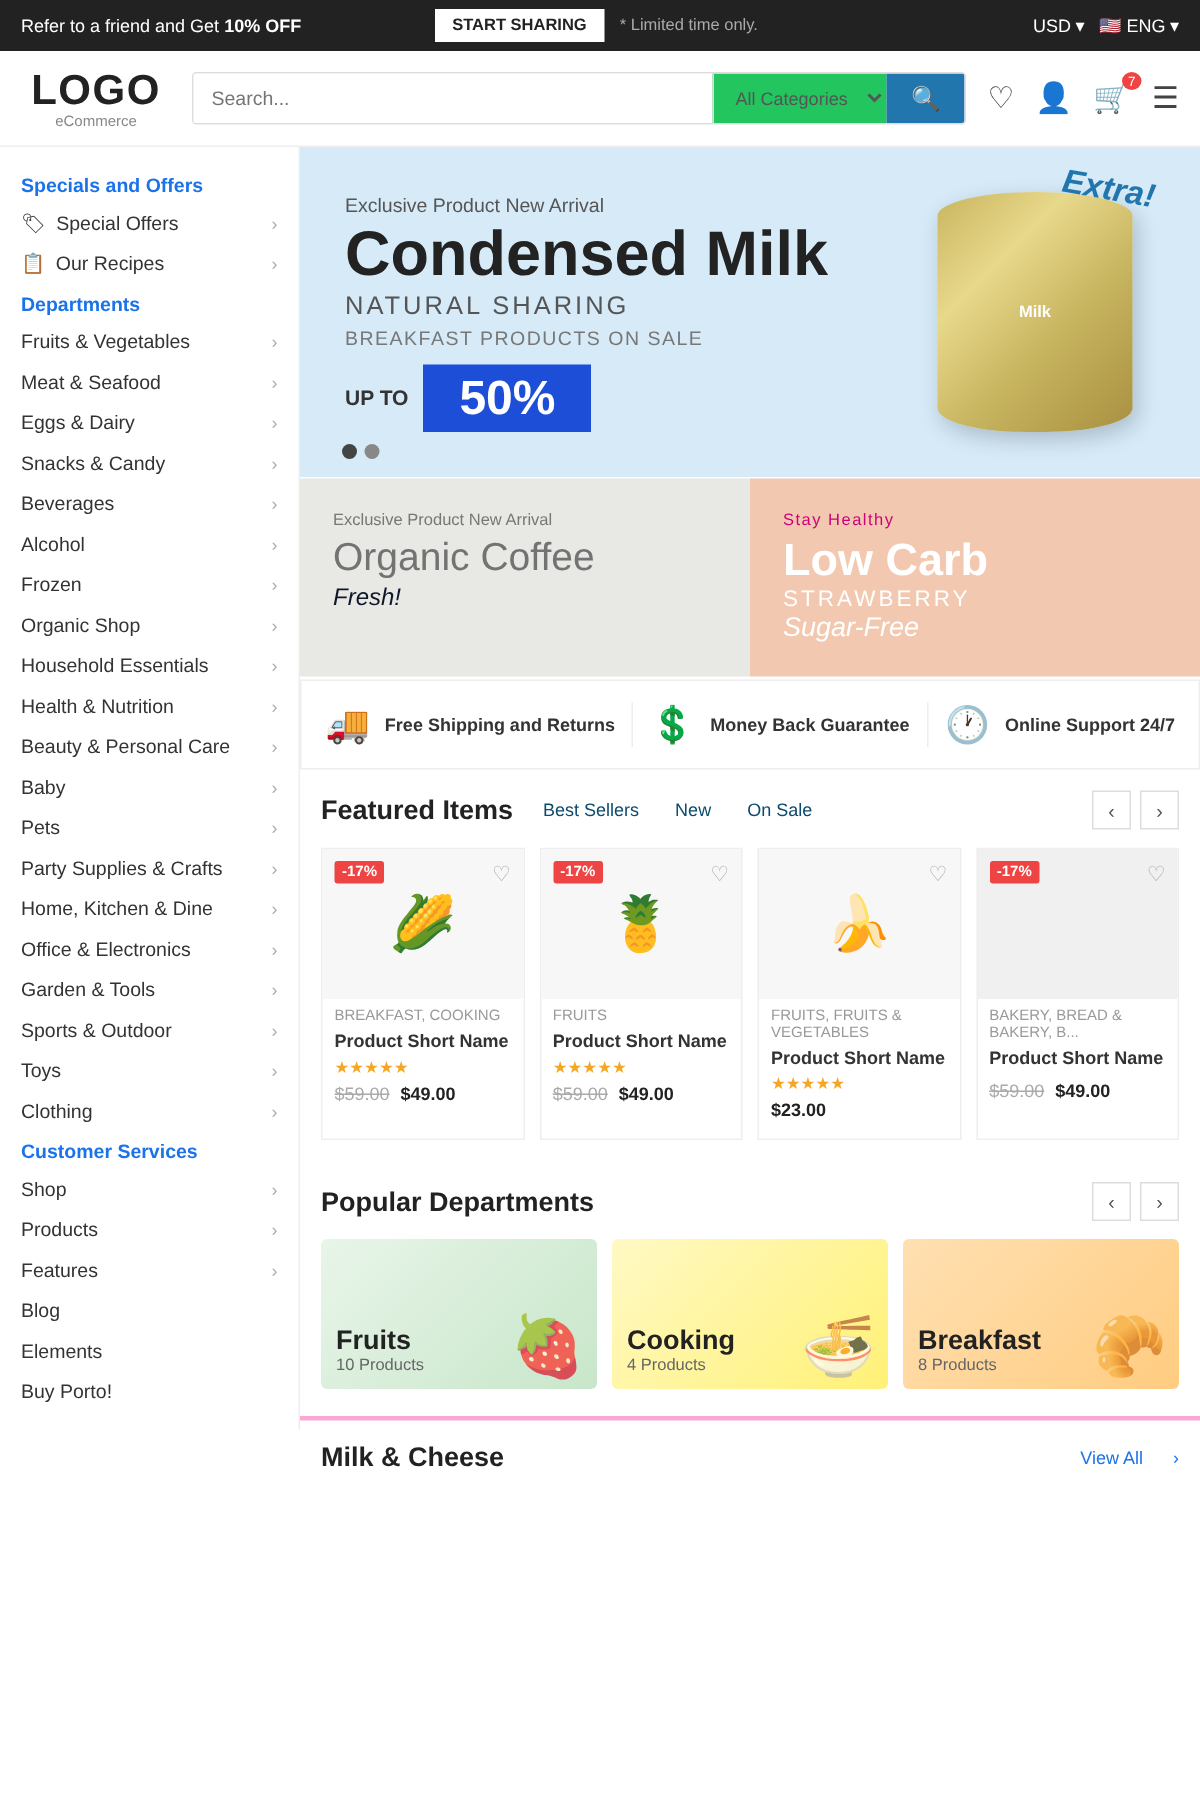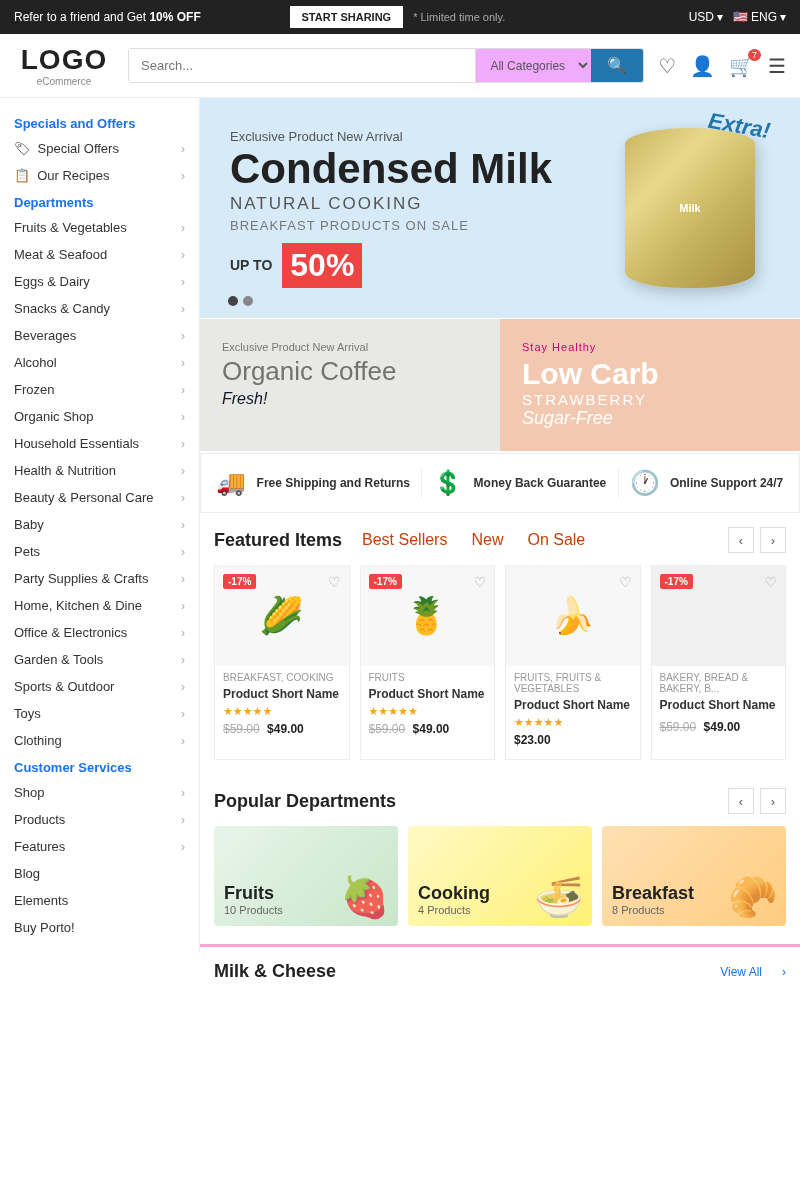--- a/index.html
+++ b/index.html
@@ -53,21 +53,21 @@
       border: none;
       padding: 9px 12px;
       font-size: 13px;
       outline: none;
     }
     .search-bar .cat-select {
       border: none;
       border-left: 1px solid #ddd;
       padding: 0 10px;
       font-size: 12px;
-      background: #f0abfc;
+      background: #22c55e;
       cursor: pointer;
       outline: none;
       color: #555;
     }
     .search-bar .search-btn {
       background: #2176ae;
       border: none;
       color: #fff;
       padding: 0 16px;
       cursor: pointer;
@@ -139,25 +139,25 @@
     .hero-sale { font-size: 13px; color: #777; letter-spacing: 1px; margin-bottom: 10px; }
     .hero-discount {
       display: inline-flex;
       align-items: center;
       gap: 10px;
       font-size: 14px;
       color: #333;
       font-weight: 600;
     }
     .hero-discount .pct {
-      background: #ef4444;
+      background: #1d4ed8;
       color: #fff;
       font-size: 32px;
       font-weight: 900;
-      padding: 4px 8px;
+      padding: 4px 24px;
     }
     .hero-image {
       position: absolute;
       right: 20px;
       top: 10px;
       width: 180px;
       height: 200px;
       display: flex;
       align-items: center;
       justify-content: center;
@@ -230,23 +230,23 @@
     
     .section { padding: 14px 14px; }
     .section-header {
       display: flex;
       align-items: center;
       gap: 16px;
       margin-bottom: 12px;
     }
     .section-title { font-size: 18px; font-weight: 700; color: #222; }
     .section-tab {
-      font-size: 16px;
+      font-size: 12px;
       cursor: pointer;
-      color: #c2410c;
+      color: #0c4a6e;
       padding: 2px 4px;
     }
     .nav-arrows { margin-left: auto; display: flex; gap: 6px; }
     .nav-arrow {
       width: 26px; height: 26px;
       border: 1px solid #ddd;
       background: #fff;
       display: flex; align-items: center; justify-content: center;
       cursor: pointer; font-size: 13px; color: #555;
     }
@@ -511,21 +511,21 @@
         </div>
       </div>
   </div>
 
   <div class="content">
 
     <div class="hero-banner">
       <div class="hero-text">
         <div class="hero-exclusive">Exclusive Product New Arrival</div>
         <div class="hero-title">Condensed Milk</div>
-        <div class="hero-subtitle">NATURAL COOKING</div>
+        <div class="hero-subtitle">NATURAL SHARING</div>
         <div class="hero-sale">BREAKFAST PRODUCTS ON SALE</div>
         <div class="hero-discount">
           <span>UP TO</span>
           <span class="pct">50%</span>
         </div>
       </div>
       <div class="hero-image">
         <div class="can-shape">
           <span>Milk</span>
           <span class="extra-tag">Extra!</span>

